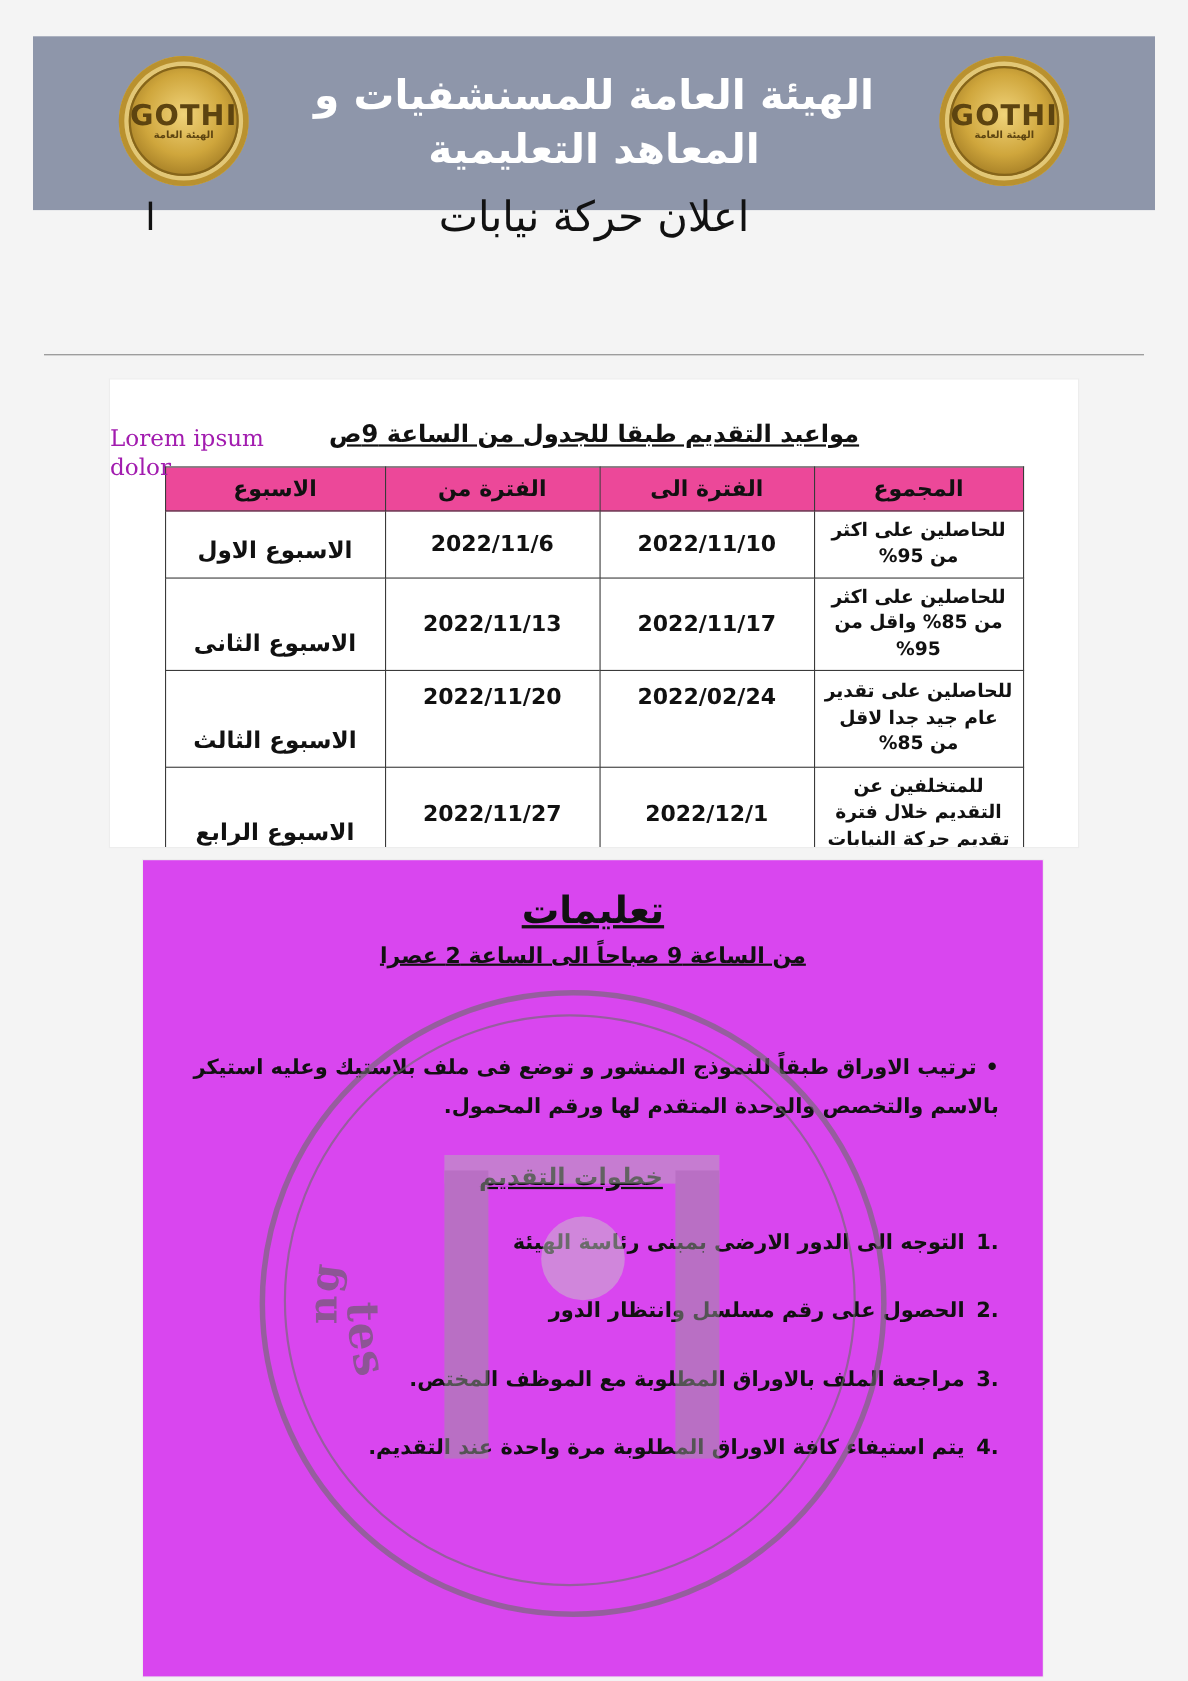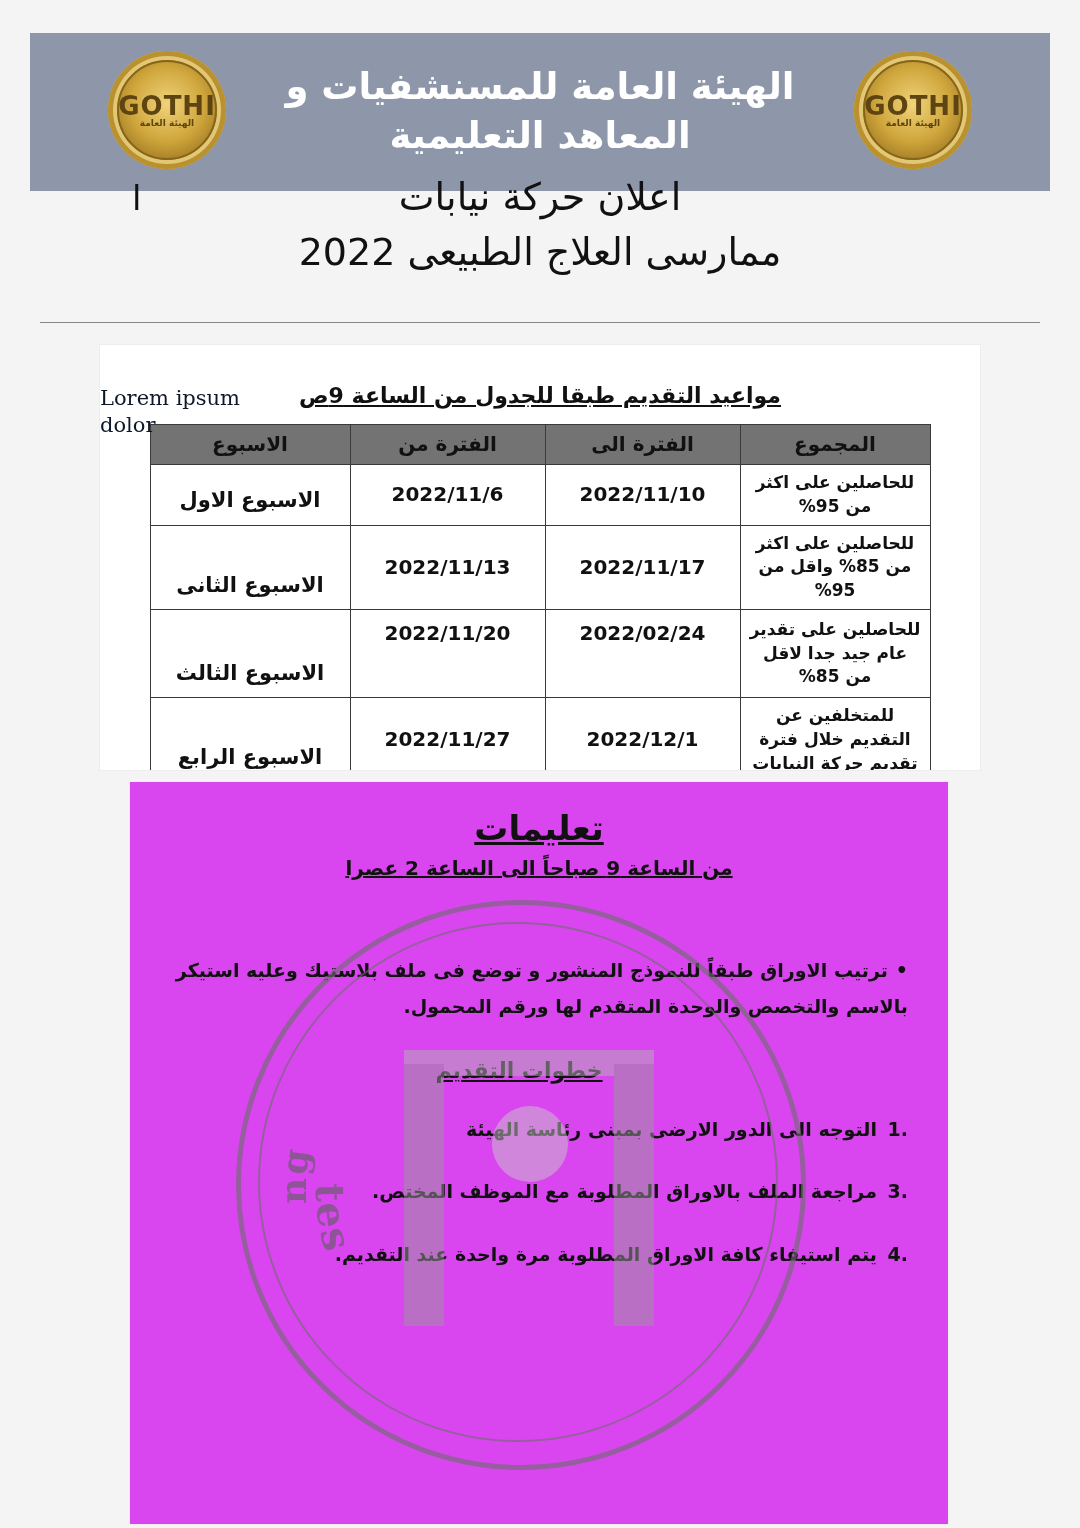--- a/index.html
+++ b/index.html
@@ -70,21 +70,21 @@
 
   
   .sheet-table{
     position:absolute;top:345px;left:100px;width:880px;height:425px;
     background:#ffffff;
     box-shadow:0 0 0 1px #ededed;
     overflow:hidden;
   }
   .watermark-lorem{
     position:absolute;top:40px;right:700px;
-    color:#0f172a;font-size:21px;line-height:1.3;direction:ltr;text-align:left;
+    color:#a21caf;font-size:21px;line-height:1.3;direction:ltr;text-align:left;
     font-family:"DejaVu Serif","Liberation Serif",serif;
   }
   .table-caption{
     text-align:center;
     font-size:22px;font-weight:700;
     margin-top:38px;
     text-decoration:underline;
     direction:rtl;
   }
   table.sched{
@@ -96,21 +96,21 @@
   }
   table.sched th,table.sched td{
     border:1px solid #3a3a3a;
     padding:6px 8px;
     font-size:20px;
     font-weight:700;
     text-align:center;
     vertical-align:middle;
     line-height:1.35;
   }
-  table.sched th{background:#737373;}
+  table.sched th{background:#ec4899;}
   table.sched td.week{font-size:21px;vertical-align:bottom;padding-bottom:10px;}
   table.sched td.note{font-size:17px;line-height:1.4;}
   table.sched col.c-week{width:200px;}
   table.sched col.c-from{width:195px;}
   table.sched col.c-to{width:195px;}
   table.sched col.c-note{width:190px;}
 
   
   .sheet-inst{
     position:absolute;top:782px;left:130px;width:818px;height:742px;
@@ -188,21 +188,20 @@
       <div class="glyph">
         <span>GOTHI</span>
         <small>الهيئة العامة</small>
       </div>
     </div>
   </div>
 
   <div class="corner-alef">ا</div>
   <div class="doc-heading">
     <div class="line">اعلان حركة نيابات</div>
-    <div class="line">ممارسى العلاج الطبيعى 2022</div>
   </div>
   <div class="hr-main"></div>
 
   <div class="sheet-table">
     <div class="watermark-lorem">Lorem ipsum dolor</div>
     <div class="table-caption">مواعيد التقديم طبقا للجدول من الساعة 9ص</div>
 
     <table class="sched">
       <colgroup>
         <col class="c-note">
@@ -252,20 +251,21 @@
     <div class="inst-hours">من الساعة 9 صباحاً الى الساعة 2 عصرا</div>
 
     <div class="inst-bullet">
       <span class="dot">•</span><span>ترتيب الاوراق طبقاً للنموذج المنشور و توضع فى ملف بلاستيك وعليه استيكر بالاسم والتخصص والوحدة المتقدم لها ورقم المحمول.</span>
     </div>
 
     <div class="steps-title">خطوات التقديم</div>
 
     <ol class="steps">
       <li><span class="num">.1</span> <span>التوجه الى الدور الارضى بمبنى رئاسة الهيئة</span></li>
+      <li><span class="num">.2</span> <span>الحصول على رقم مسلسل وانتظار الدور</span></li>
       <li><span class="num">.3</span> <span>مراجعة الملف بالاوراق المطلوبة مع الموظف المختص.</span></li>
       <li><span class="num">.4</span> <span>يتم استيفاء كافة الاوراق المطلوبة مرة واحدة عند التقديم.</span></li>
     </ol>
   </div>
 
   <div class="stamp">
     <div class="outer"></div>
     <div class="inner"></div>
     <div class="logo"></div>
     <svg viewBox="0 0 580 580">

